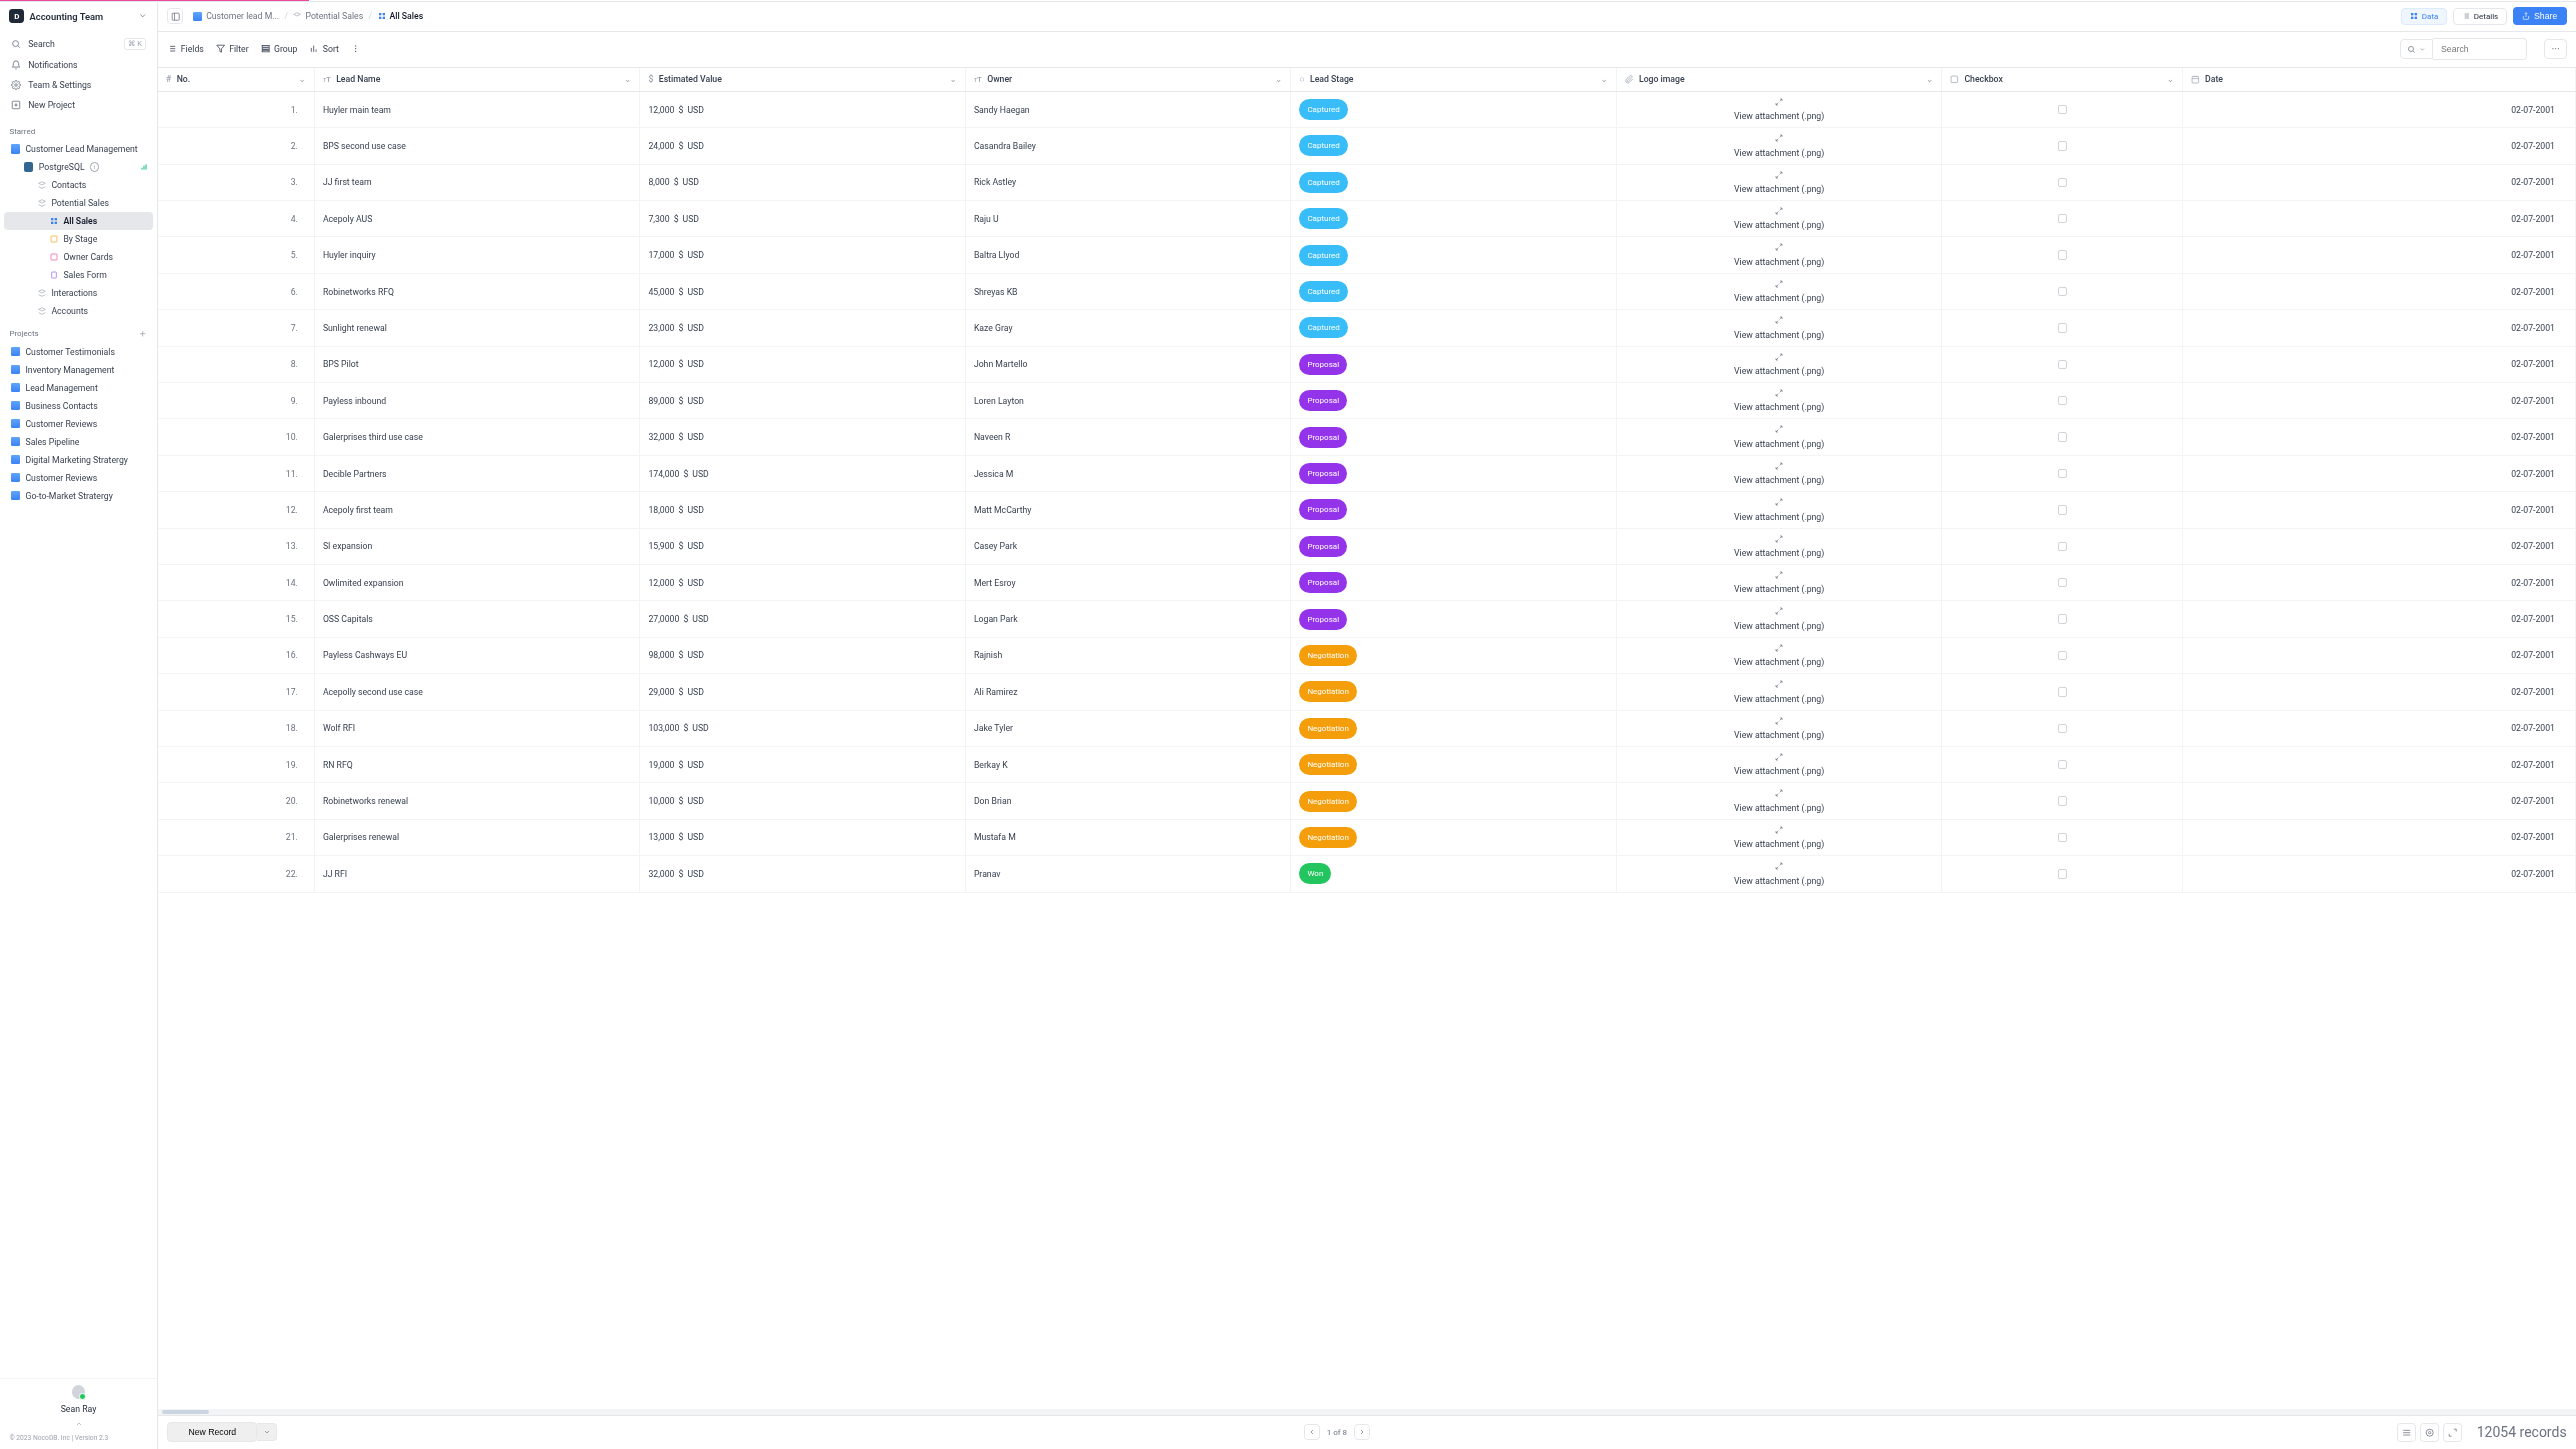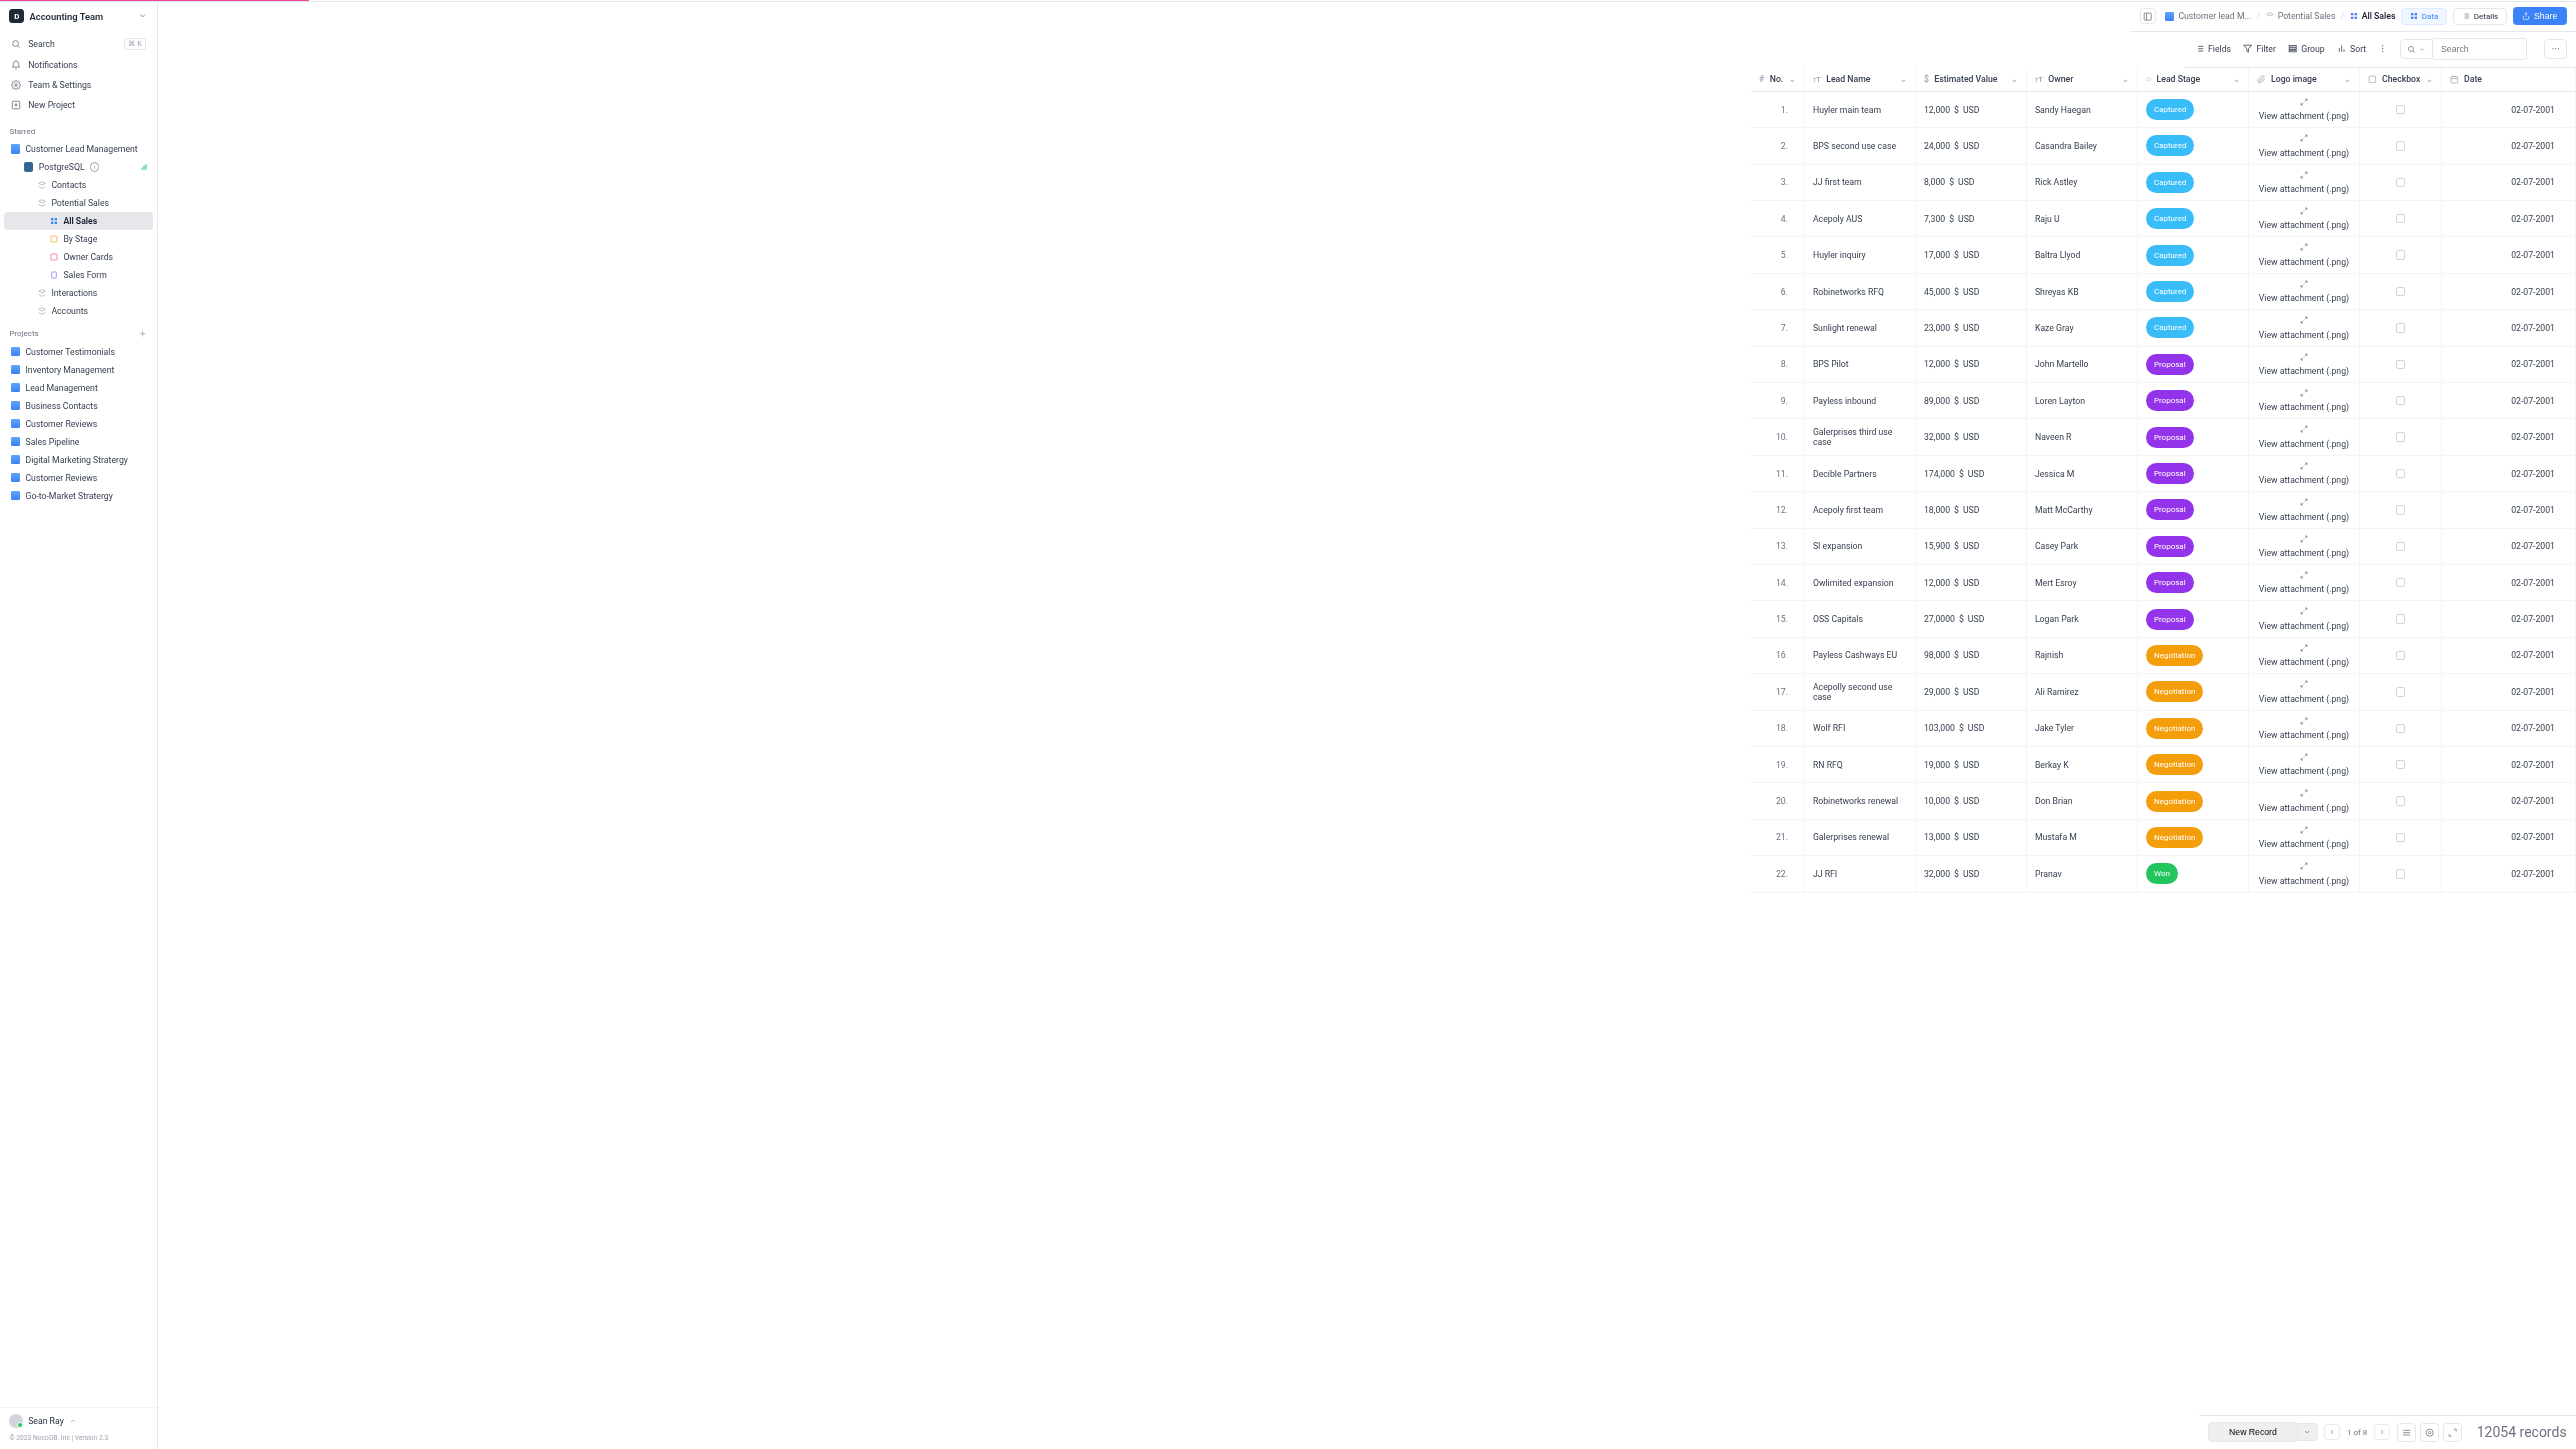--- a/index.html
+++ b/index.html
@@ -25,27 +25,27 @@
 .tree-item.l2 { padding-left: 20px; }
 .tree-item.l3 { padding-left: 34px; }
 .tree-item.l4 { padding-left: 46px; }
 .db-icon { width: 9.4px; height: 9.4px; border-radius: 2px; display: inline-block; }
 .db-blue { background: linear-gradient(180deg, #60a5fa, #3b82f6); border-radius: 1.3px; }
 .pg-icon { width: 9.4px; height: 9.4px; background: #336791; border-radius: 2px; }
 .mini-chart { margin-left: auto; color: #10b981; }
 .info-circ { width: 9.4px; height: 9.4px; border: 0.7px solid #9ca3af; border-radius: 50%; display: inline-flex; align-items: center; justify-content: center; font-size: 6px; color: #9ca3af; }
 
 .sidebar-footer { margin-top: auto; border-top: 0.7px solid #f3f4f6; }
-.user-row { display: flex; align-items: center; gap: 5.4px; padding: 6.7px 9.4px; }
+.user-row { display: flex; align-items: center; gap: 5.4px; padding: 6.7px 9.4px; flex-direction: column; }
 .avatar { width: 13.4px; height: 13.4px; border-radius: 50%; background: #d1d5db; position: relative; }
 .avatar::after { content: ''; position: absolute; bottom: -0.7px; right: -0.7px; width: 4.7px; height: 4.7px; background: #22c55e; border: 1.3px solid #fff; border-radius: 50%; }
 .copyright { padding: 0 9.4px 6.7px; font-size: 6.7px; color: #9ca3af; }
 
 
-.main { flex: 1; display: flex; flex-direction: column; min-width: 0; align-items: flex-end; }
+.main { flex: 1; display: flex; flex-direction: column; min-width: 0; }
 .crumb-bar { display: flex; align-items: center; padding: 5.4px 9.4px; border-bottom: 0.7px solid #e5e7eb; gap: 5.4px; }
 .collapse-btn { width: 16px; height: 16px; border: 0.7px solid #e5e7eb; border-radius: 3.4px; display: flex; align-items: center; justify-content: center; cursor: pointer; margin-right: 4px; color: #6b7280; }
 .crumbs { display: flex; align-items: center; gap: 5.4px; color: #6b7280; font-size: 8.7px; }
 .crumb { display: flex; align-items: center; gap: 4px; }
 .crumb-sep { color: #d1d5db; }
 .crumb.active { color: #111827; font-weight: 500; }
 .pill-group { margin-left: auto; display: flex; gap: 5.4px; align-items: center; }
 .pill { display: flex; align-items: center; gap: 4px; padding: 3.4px 8px; border-radius: 4px; border: 0.7px solid #e5e7eb; font-size: 8px; cursor: pointer; }
 .pill.data { color: #3b82f6; border-color: #dbeafe; background: #eff6ff; }
 .share-btn { background: #3b82f6; color: #fff; border: none; padding: 4px 9.4px; border-radius: 4px; display: flex; align-items: center; gap: 4px; font-size: 8.7px; cursor: pointer; }

